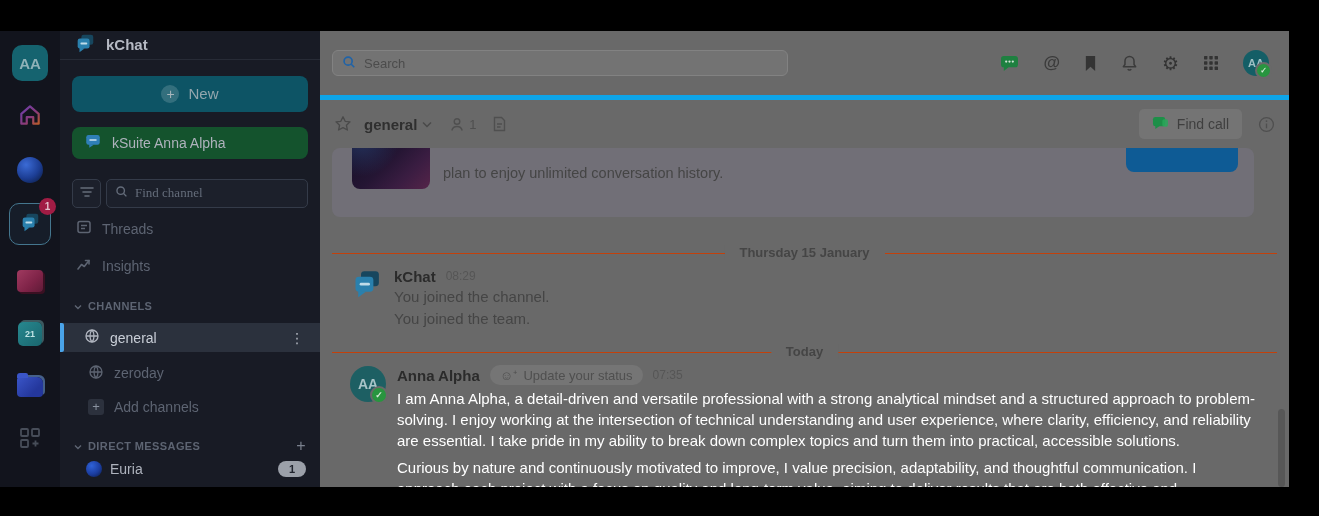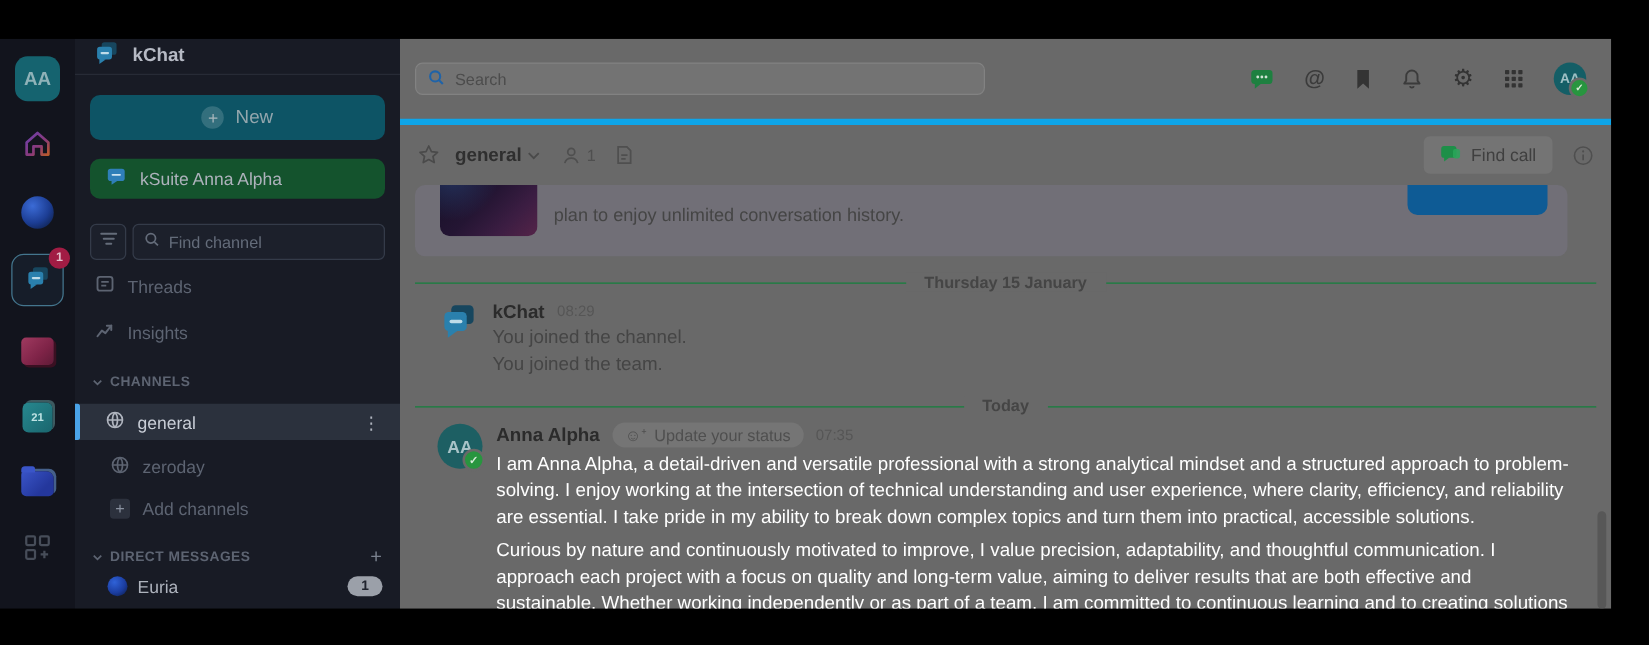--- a/index.html
+++ b/index.html
@@ -26,21 +26,21 @@
   
   .sidebar{width:260px;background:#181b25;flex-shrink:0;display:flex;flex-direction:column;color:#5d6472;}
   .sb-head{height:32px;display:flex;align-items:center;gap:10px;padding:0 14px;border-bottom:1px solid #272b36;}
   .sb-title{color:#b6bac4;font-size:15px;font-weight:bold;}
   .btn-new{margin:16px 12px 0;height:42px;border-radius:8px;background:#0d5465;display:flex;align-items:center;justify-content:center;gap:9px;
     color:#93a6ad;font-size:15px;}
   .plus-circle{width:18px;height:18px;border-radius:50%;background:rgba(255,255,255,.16);color:#a8b6bc;font-size:14px;
     display:flex;align-items:center;justify-content:center;line-height:1;}
   .btn-ksuite{margin:15px 12px 0;height:37px;border-radius:8px;background:#14532d;display:flex;align-items:center;gap:10px;padding:0 12px;
     color:#aeb2bc;font-size:14px;}
-  .find-row{margin:20px 12px 0;height:37px;display:flex;gap:5px;}
+  .find-row{margin:20px 12px 0;height:37px;display:flex;gap:5px;font-family:Liberation Serif, serif;}
   .filter-box{width:27px;height:27px;border:1px solid #343b49;border-radius:5px;background:#1c202b;display:flex;align-items:center;justify-content:center;}
   .find-box{flex:1;height:27px;border:1px solid #343b49;border-radius:5px;background:#1c202b;display:flex;align-items:center;gap:7px;padding:0 8px;
     color:#646c7a;font-size:13px;}
   .sb-row{height:25px;display:flex;align-items:center;gap:10px;padding:0 16px;font-size:14px;}
   .sb-row.first{margin-top:16px;}
   .sec-head{margin-top:20px;height:20px;display:flex;align-items:center;gap:6px;padding:0 14px;font-size:11px;font-weight:bold;letter-spacing:.4px;}
   .sec-head .grow{flex:1;}
   .chan-row{height:33px;display:flex;align-items:center;gap:10px;padding:0 16px 0 28px;font-size:14px;position:relative;}
   .chan-row.selected{background:#2b313d;color:#c9ced7;padding-left:24px;}
   .sel-bar{position:absolute;left:0;top:0;bottom:0;width:4px;background:#4aa3e8;border-radius:0 2px 2px 0;}
@@ -67,27 +67,27 @@
   .mini-avatar .chk{position:absolute;right:-3px;bottom:-3px;width:13px;height:13px;border-radius:50%;background:#28953f;
     border:2px solid #696969;color:#d7ecd9;font-size:8px;display:flex;align-items:center;justify-content:center;line-height:1;}
 
   .chan-head{height:48px;display:flex;align-items:center;padding:0 14px;flex-shrink:0;}
   .chan-name{font-size:15px;font-weight:bold;color:#2f2f2f;margin-left:12px;}
   .head-meta{display:flex;align-items:center;gap:5px;color:#4f4f4f;font-size:13px;}
   .startcall{margin-left:auto;height:30px;border-radius:5px;background:#747474;display:flex;align-items:center;gap:8px;padding:0 13px;
     color:#3f3f3f;font-size:14px;}
   .info-wrap{margin-left:16px;}
 
-  .banner{margin:0 35px 0 12px;height:57px;background:#716f77;border-radius:8px;position:relative;overflow:hidden;flex-shrink:0;}
+  .banner{margin:0 35px 0 12px;height:69px;background:#716f77;border-radius:8px;position:relative;overflow:hidden;flex-shrink:0;}
   .banner-thumb{position:absolute;left:20px;top:-21px;width:78px;height:62px;border-radius:8px;
     background:radial-gradient(circle at 12% 18%,#25335e 0%,rgba(0,0,0,0) 45%),linear-gradient(135deg,#151026 10%,#241533 50%,#3b1d42 75%,#552449 100%);}
   .banner-text{position:absolute;left:111px;top:17px;color:#454545;font-size:14.5px;}
   .banner-btn{position:absolute;right:16px;top:-22px;width:112px;height:46px;border-radius:8px;background:#0e5b95;}
 
-  .date-divider{position:relative;height:1px;background:#15803d;margin:21px 12px 0 12px;flex-shrink:0;}
+  .date-divider{position:relative;height:1px;background:#c2410c;margin:36px 12px 0 12px;flex-shrink:0;}
   .date-divider span{position:absolute;top:-8px;left:50%;transform:translateX(-50%);background:#696969;padding:0 15px;
     font-size:13px;font-weight:bold;color:#454545;white-space:nowrap;}
 
   .msg{display:flex;gap:11px;padding:13px 14px 0 30px;flex-shrink:0;}
   .msg-body{flex:1;min-width:0;}
   .msg-toprow{display:flex;align-items:center;gap:10px;height:18px;}
   .msg-author{font-size:15px;font-weight:bold;color:#2b2b2b;}
   .msg-time{font-size:12px;color:#565656;}
   .sys-line{font-size:15px;color:#454545;line-height:21px;margin-top:1px;}
   .kchat-av{width:33px;height:33px;flex-shrink:0;}

